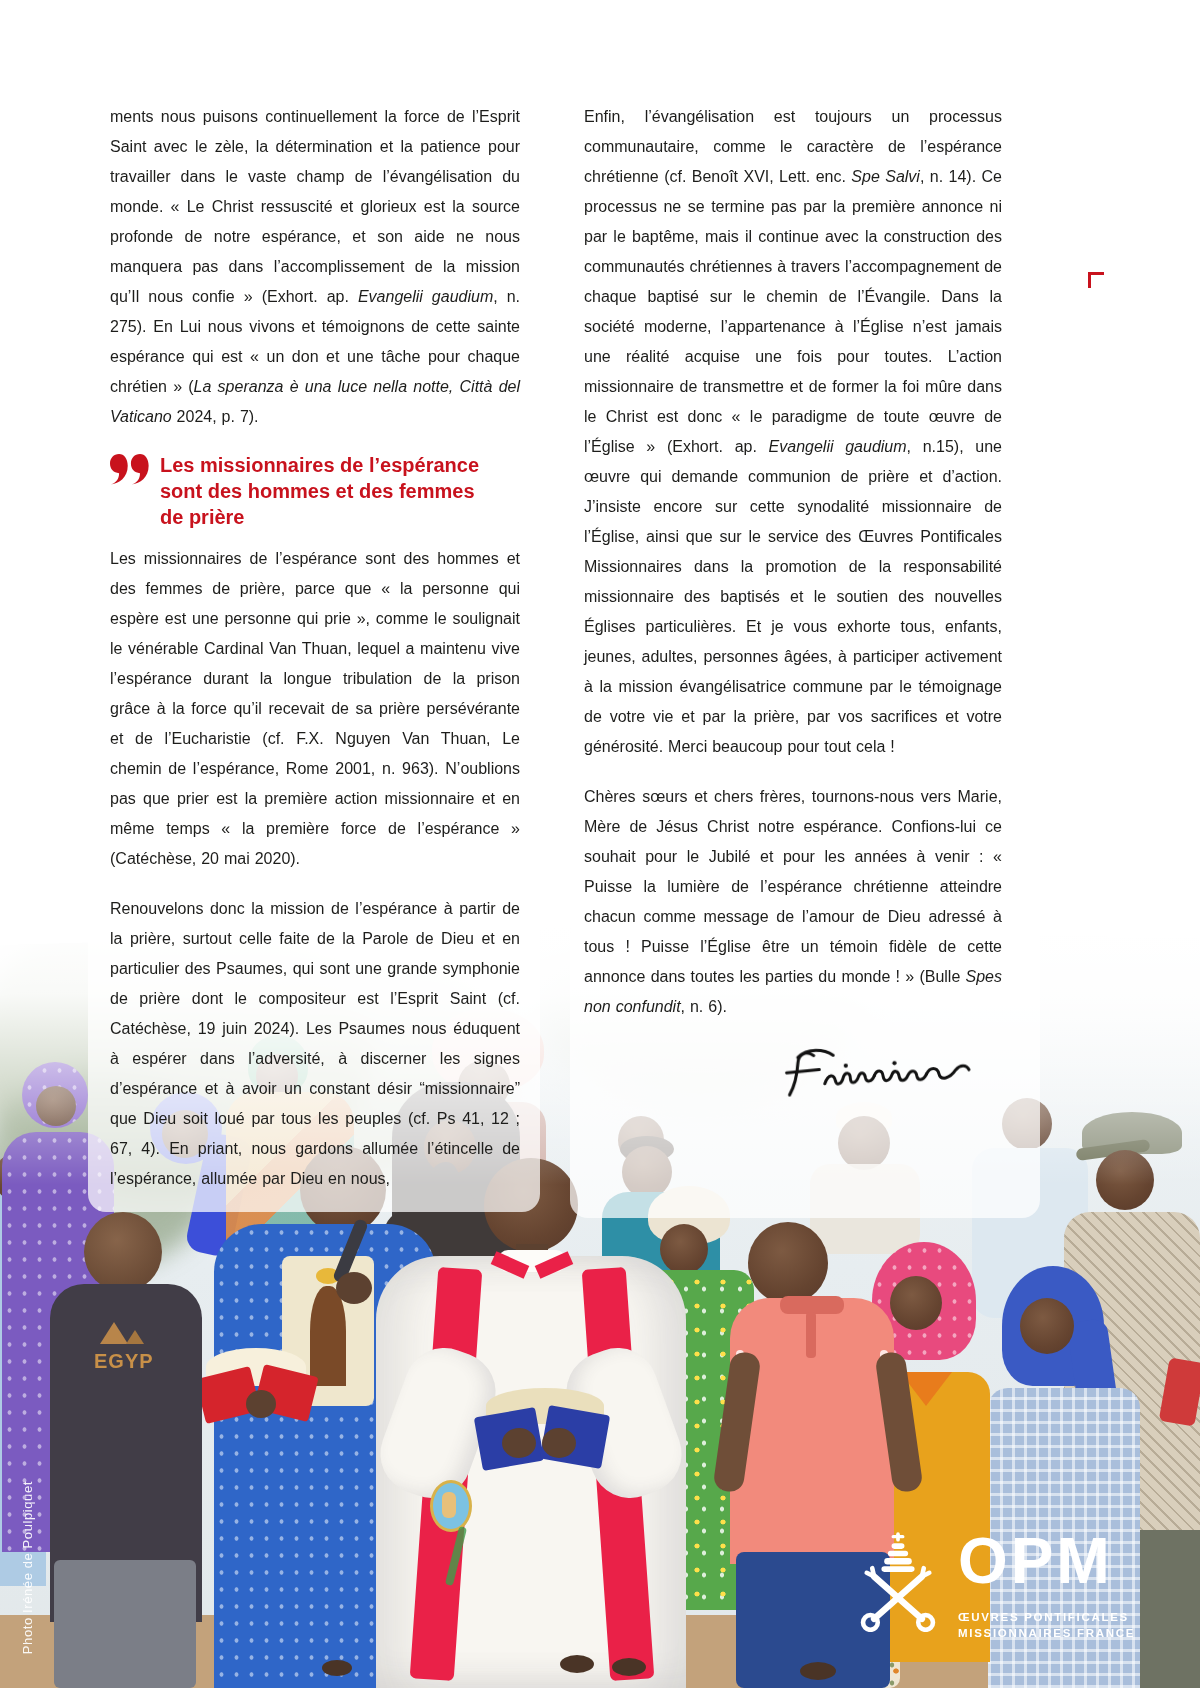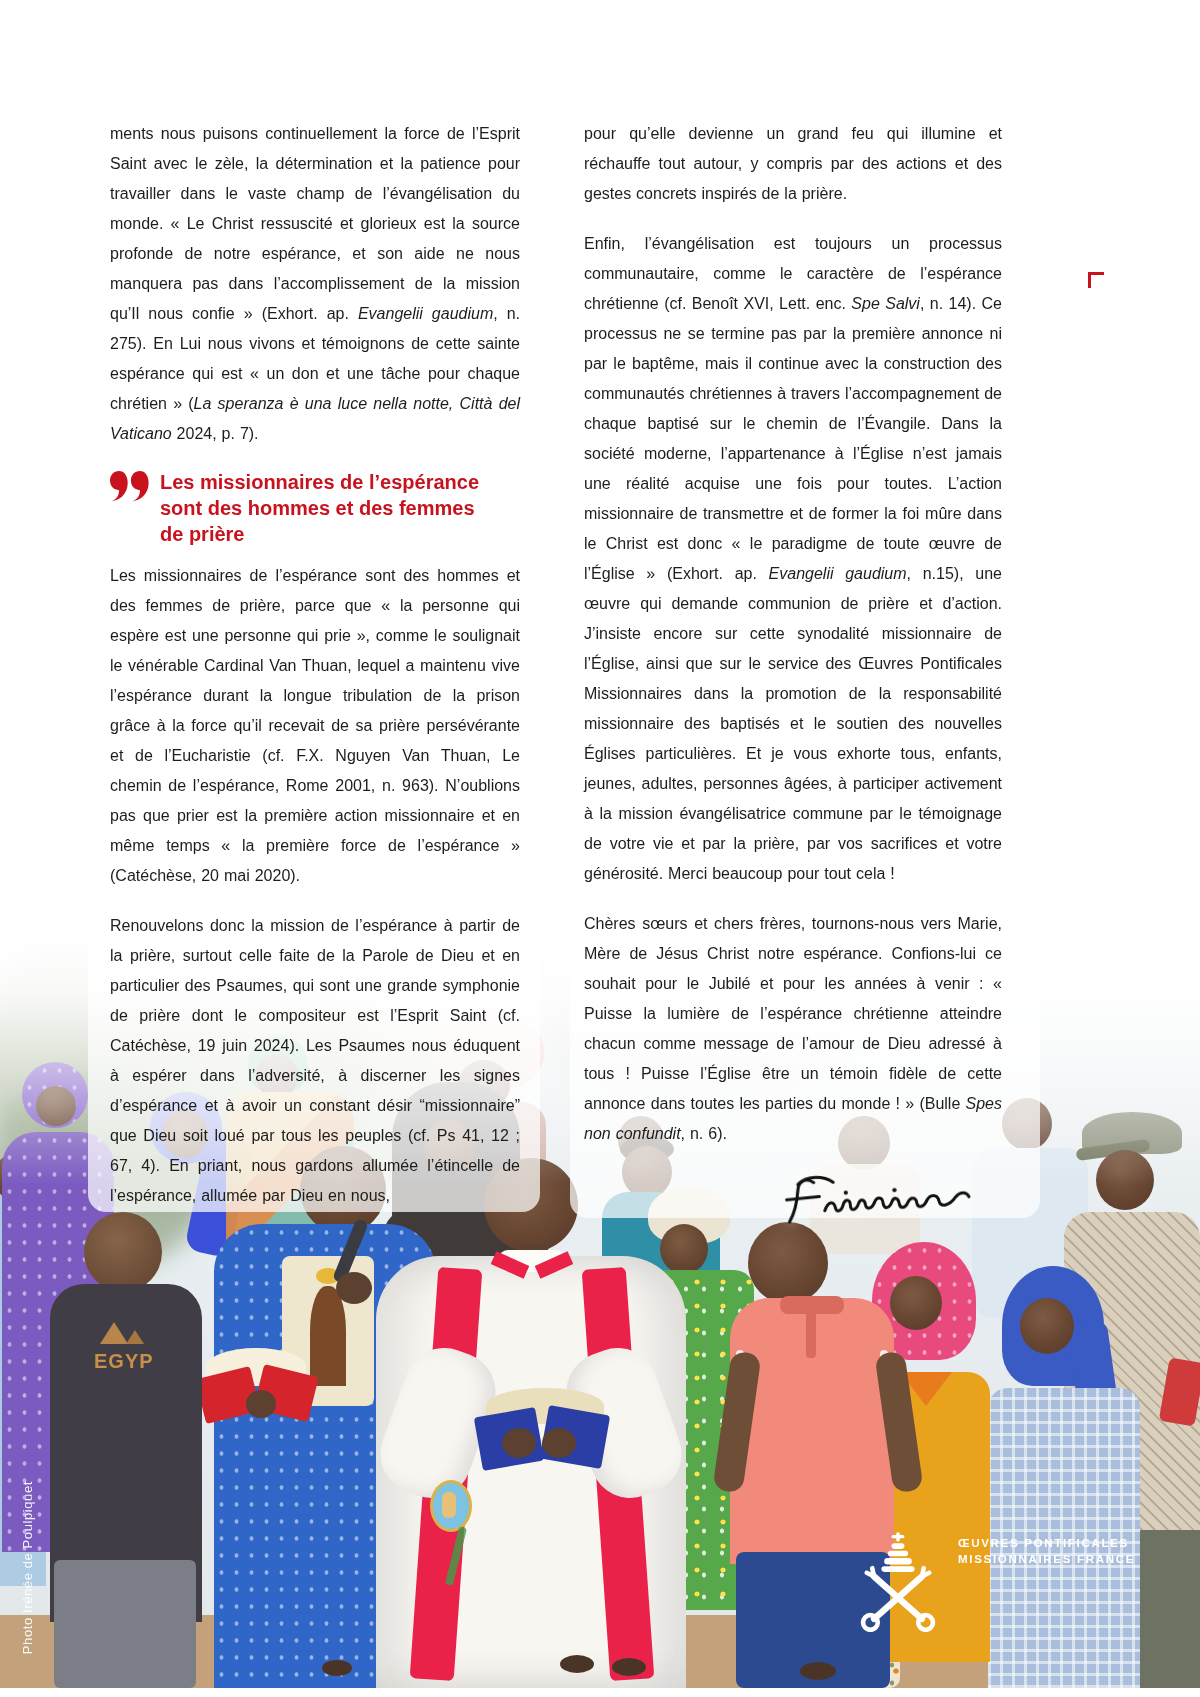--- a/index.html
+++ b/index.html
@@ -1,19 +1,19 @@
 <!DOCTYPE html>
 <html><head>
 <meta charset="utf-8">
 <style>
   html,body{margin:0;padding:0;background:#888;}
   .page{position:relative;width:1200px;height:1697px;background:#ffffff;overflow:hidden;
         font-family:"Liberation Sans",sans-serif;margin:0 auto;}
   
-  .columns{position:absolute;left:110px;top:119px;width:892px;display:flex;gap:64px;z-index:3;}
+  .columns{position:absolute;left:110px;top:102px;width:892px;display:flex;gap:64px;z-index:3;}
   .col{color:#1d1d1b;}
   .col-left{width:410px;}
   .col-right{width:418px;}
   p.body{font-size:16px;line-height:30px;text-align:justify;margin:0 0 20px 0;word-spacing:.5px;}
   p.body:last-child{margin-bottom:0;}
   .it{font-style:italic;}
   .heading-row{display:flex;gap:10px;margin:4px 0 14px 0;}
   .qicon{flex:0 0 40px;padding-top:2px;}
   h2.red{font-size:20px;line-height:26px;font-weight:bold;color:#c8121d;margin:0;max-width:340px;}
   
@@ -39,21 +39,21 @@
   .photo-fade{left:0;top:0;width:100%;height:265px;z-index:60;
       background:linear-gradient(180deg,#ffffff 0%,rgba(255,255,255,.92) 28%,rgba(255,255,255,.55) 58%,rgba(255,255,255,0) 100%);}
   .tear{background:#fff;z-index:61;}
   .credit{left:20px;bottom:34px;top:auto;writing-mode:vertical-rl;transform:rotate(180deg);
           color:rgba(255,255,255,.92);font-size:13px;letter-spacing:.6px;z-index:70;}
   .egyp-label{font-weight:bold;font-size:20px;letter-spacing:1px;color:#c89048;z-index:5;}
   
   .logo{left:852px;top:612px;display:flex;gap:14px;align-items:flex-start;z-index:70;color:#fff;position:absolute;}
   .logo *{position:static;}
   .logo-acronym{font-size:64px;font-weight:bold;letter-spacing:3px;line-height:58px;}
-  .logo-sub{font-size:11.5px;font-weight:bold;letter-spacing:1.7px;line-height:15px;margin-top:4px;white-space:nowrap;}
+  .logo-sub{font-size:11.5px;font-weight:bold;letter-spacing:1.7px;line-height:15px;margin-top:20px;white-space:nowrap;}
   
   .crop-mark{position:absolute;left:1088px;top:272px;width:13px;height:13px;
              border-left:3px solid #c8121d;border-top:3px solid #c8121d;z-index:4;}
 </style>
 </head>
 <body>
 
 <div class="page">
 
   <div class="photo">
@@ -259,20 +259,21 @@
           </g>
           <g stroke="#ffffff" stroke-width="5" stroke-linecap="round">
             <line x1="24" y1="48" x2="16" y2="44"></line>
             <line x1="24" y1="48" x2="22" y2="39"></line>
             <line x1="76" y1="48" x2="84" y2="44"></line>
             <line x1="76" y1="48" x2="78" y2="39"></line>
           </g>
         </svg>
       </span>
       <span style="display:inline-block;">
+        <span class="logo-acronym" style="display:block;">OPM</span>
         <span class="logo-sub" style="display:block;">ŒUVRES PONTIFICALES</span>
         <span class="logo-sub" style="display:block;margin-top:1px;">MISSIONNAIRES FRANCE</span>
       </span>
     </div>
   </div>
 
   <div class="veil veil-left"></div>
   <div class="veil veil-right"></div>
 
   <div class="crop-mark"></div>
@@ -286,21 +287,20 @@
             <path fill="#c8121d" d="M10,0 C4,0 0,4.5 0,10.5 C0,16.5 4,21 10,21 C10,27 7,31 1,33.5 C10,32.5 19.5,26 19.5,13 C19.5,5 15.5,0 10,0 Z"></path>
             <path fill="#c8121d" d="M33,0 C27,0 23,4.5 23,10.5 C23,16.5 27,21 33,21 C33,27 30,31 24,33.5 C33,32.5 42.5,26 42.5,13 C42.5,5 38.5,0 33,0 Z"></path>
           </svg>
         </span>
         <h2 class="red">Les missionnaires de l’espérance sont des hommes et des femmes de prière</h2>
       </div>
       <p class="body"><span>Les missionnaires de l’espérance sont des hommes et des femmes de prière, parce que « la personne qui espère est une personne qui prie », comme le soulignait le vénérable Cardinal Van Thuan, lequel a maintenu vive l’espérance durant la longue tribulation de la prison grâce à la force qu’il recevait de sa prière persévérante et de l’Eucharistie (cf. F.X. Nguyen Van Thuan, Le chemin de l’espérance, Rome 2001, n. 963). N’oublions pas que prier est la première action missionnaire et en même temps « la première force de l’espérance » (Catéchèse, 20 mai 2020).</span></p>
       <p class="body"><span>Renouvelons donc la mission de l’espérance à partir de la prière, surtout celle faite de la Parole de Dieu et en particulier des Psaumes, qui sont une grande symphonie de prière dont le compositeur est l’Esprit Saint (cf. Catéchèse, 19 juin 2024). Les Psaumes nous éduquent à espérer dans l’adversité, à discerner les signes d’espérance et à avoir un constant désir “missionnaire” que Dieu soit loué par tous les peuples (cf. Ps 41, 12 ; 67, 4). En priant, nous gardons allumée l’étincelle de l’espérance, allumée par Dieu en nous,</span></p>
     </div>
     <div class="col col-right">
-      <p class="body"><span>pour qu’elle devienne un grand feu qui illumine et réchauffe tout autour, y compris par des actions et des gestes concrets inspirés de la prière.</span></p>
       <p class="body"><span>Enfin, l’évangélisation est toujours un processus communautaire, comme le caractère de l’espérance chrétienne (cf. Benoît XVI, Lett. enc. </span><span class="it">Spe Salvi</span><span>, n. 14). Ce processus ne se termine pas par la première annonce ni par le baptême, mais il continue avec la construction des communautés chrétiennes à travers l’accompagnement de chaque baptisé sur le chemin de l’Évangile. Dans la société moderne, l’appartenance à l’Église n’est jamais une réalité acquise une fois pour toutes. L’action missionnaire de transmettre et de former la foi mûre dans le Christ est donc « le paradigme de toute œuvre de l’Église » (Exhort. ap. </span><span class="it">Evangelii gaudium</span><span>, n.15), une œuvre qui demande communion de prière et d’action. J’insiste encore sur cette synodalité missionnaire de l’Église, ainsi que sur le service des Œuvres Pontificales Missionnaires dans la promotion de la responsabilité missionnaire des baptisés et le soutien des nouvelles Églises particulières. Et je vous exhorte tous, enfants, jeunes, adultes, personnes âgées, à participer activement à la mission évangélisatrice commune par le témoignage de votre vie et par la prière, par vos sacrifices et votre générosité. Merci beaucoup pour tout cela !</span></p>
       <p class="body"><span>Chères sœurs et chers frères, tournons-nous vers Marie, Mère de Jésus Christ notre espérance. Confions-lui ce souhait pour le Jubilé et pour les années à venir : « Puisse la lumière de l’espérance chrétienne atteindre chacun comme message de l’amour de Dieu adressé à tous ! Puisse l’Église être un témoin fidèle de cette annonce dans toutes les parties du monde ! » (Bulle </span><span class="it">Spes non confundit</span><span>, n. 6).</span></p>
       <div class="signature">
         <svg width="215" height="62" viewBox="0 0 230 70" aria-hidden="true">
           <title>Franciscus</title>
           <g stroke="#121212" stroke-width="3.4" fill="none" stroke-linecap="round">
             <path d="M40,14 C31,8 23,12 22,22 C21,34 19,46 12,58"></path>
             <path d="M22,16 C33,5 52,7 62,14"></path>
             <path d="M9,33 L46,30"></path>
             <path d="M52,46 C56,35 63,35 64,43 C65,49 71,47 73,39 C75,33 81,33 81,41 C81,47 87,47 90,39 C92,33 97,33 98,40 C99,46 105,45 108,38"></path>

